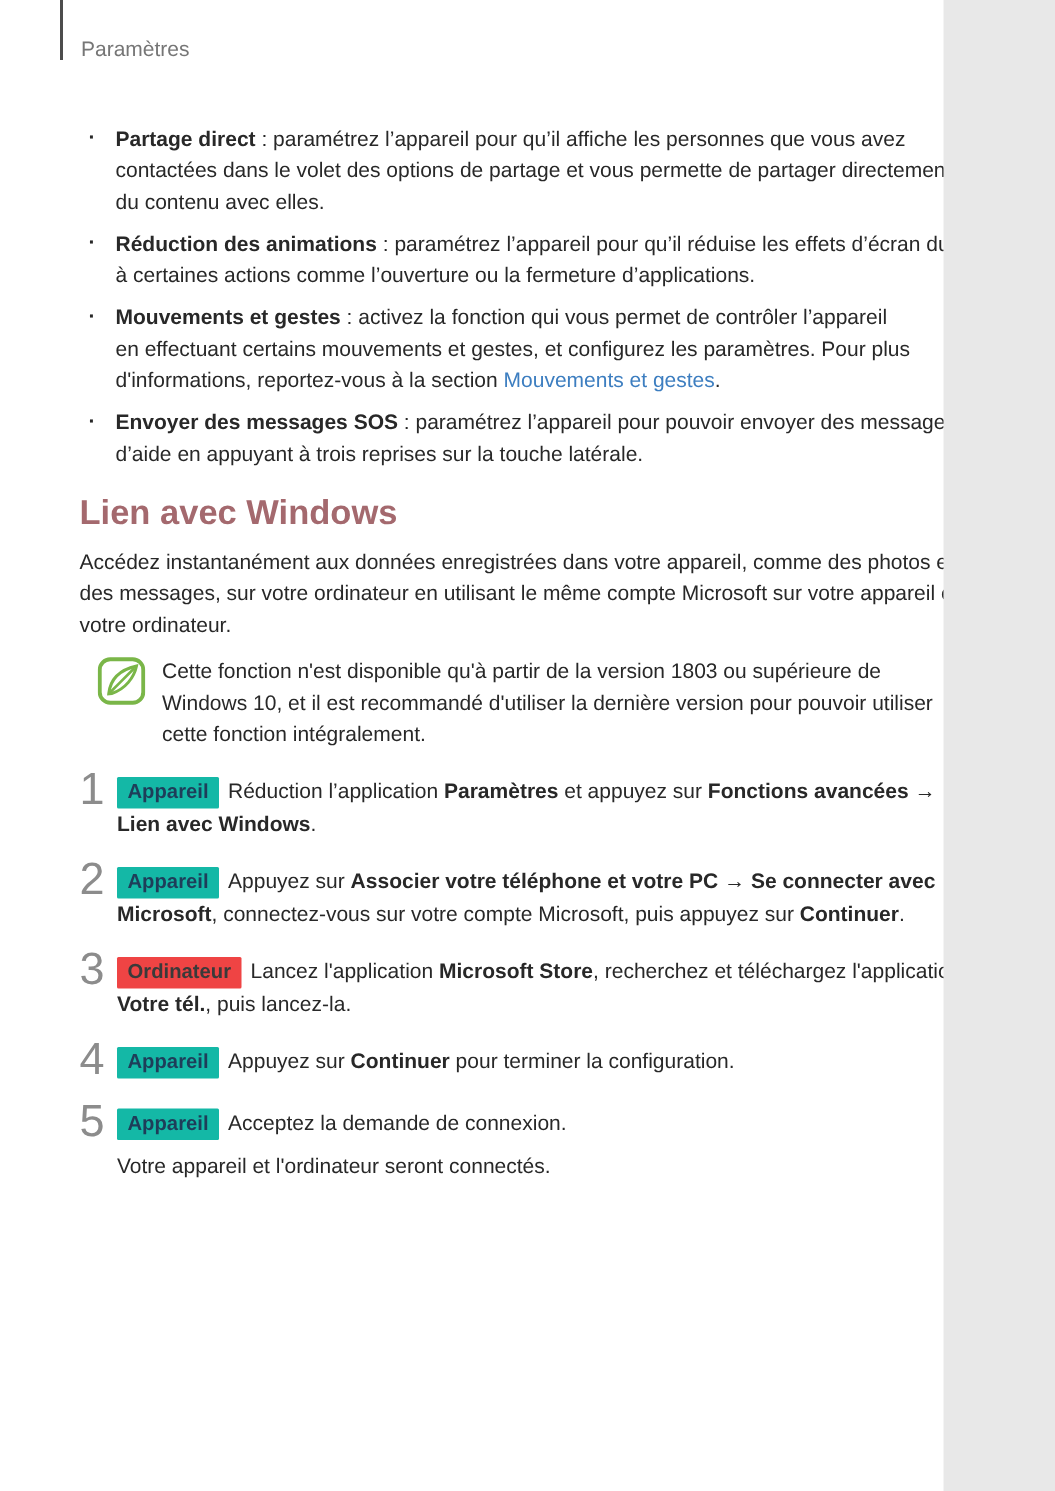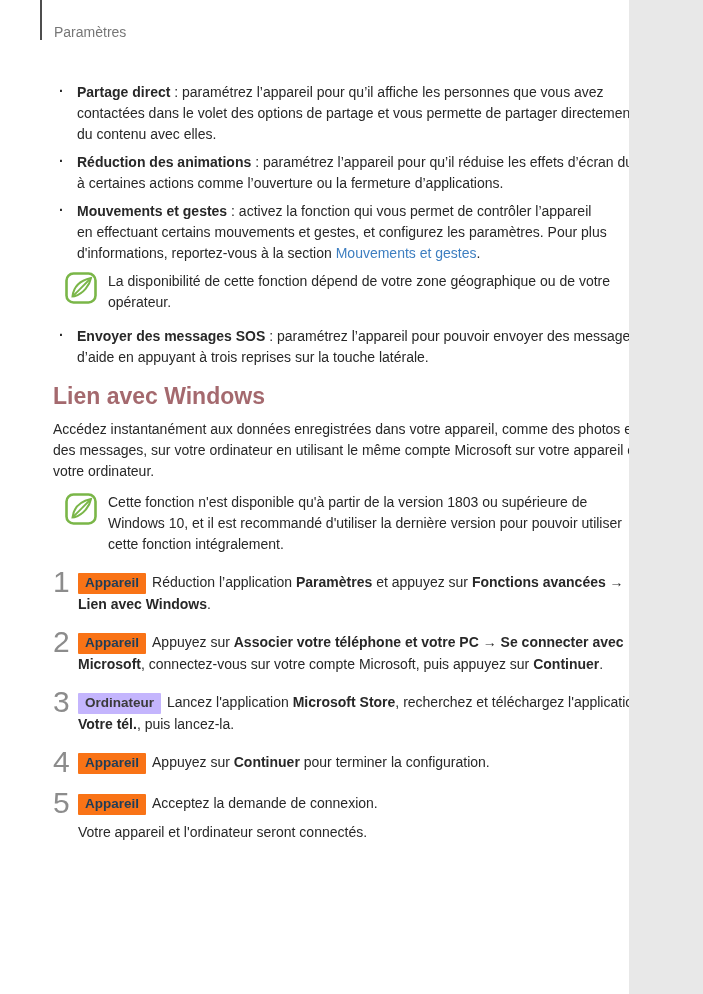--- a/index.html
+++ b/index.html
@@ -74,22 +74,22 @@
   }
   .step .step-body { flex:1; }
   .badge {
     display:inline-block;
     padding:1px 7px 2px 7px;
     margin-right:6px;
     font-size:13.5px; font-weight:bold;
     line-height:18px;
     border-radius:1px;
   }
-  .badge[data-variant="device"]   { background:#f97316; color:#1e3d59; }
-  .badge[data-variant="computer"] { background:#c4b5fd; color:#3a3a3a; }
+  .badge[data-variant="device"]   { background:#14b8a6; color:#1e3d59; }
+  .badge[data-variant="computer"] { background:#ef4444; color:#3a3a3a; }
   .followup { margin:5px 0 0 25px; }
   
   .footer-pagenum {
     position:absolute; left:0; top:955px; width:703px;
     text-align:right;
     font-size:15px; color:#8c8c8c;
   }
 </style>
 </head>
 <body>
@@ -102,30 +102,20 @@
   <div class="content">
 
     <ul class="bullets">
       <li class="body-text"><span class="seg-bold">Partage direct</span><span> : paramétrez l’appareil pour qu’il affiche les personnes que vous avez contactées dans le volet des options de partage et vous permette de partager directement du contenu avec elles.</span></li>
       <li class="body-text"><span class="seg-bold">Réduction des animations</span><span> : paramétrez l’appareil pour qu’il réduise les effets d’écran dus à certaines actions comme l’ouverture ou la fermeture d’applications.</span></li>
       <li class="body-text"><span class="seg-bold">Mouvements et gestes</span><span> : activez la fonction qui vous permet de contrôler l’appareil
 en effectuant certains mouvements et gestes, et configurez les paramètres. Pour plus
 d'informations, reportez-vous à la section </span><span class="seg-link">Mouvements et gestes</span><span>.</span></li>
     </ul>
 
-    <div class="note">
-      <span class="note-icon-box">
-        <svg width="32" height="32" viewBox="0 0 32 32">
-          <rect x="1.5" y="1.5" width="29" height="29" rx="7" fill="none" stroke="#7ab648" stroke-width="2.6"></rect>
-          <path d="M7.5 24.5 C8.5 14.5 15 8.5 26 6 C24.5 13.5 18.5 21.5 9.5 24.3 Z" fill="none" stroke="#7ab648" stroke-width="2"></path>
-          <path d="M7.5 24.5 C13 19 19.5 12.5 24.5 7.5" fill="none" stroke="#7ab648" stroke-width="1.8"></path>
-        </svg>
-      </span>
-      <div class="note-text body-text">La disponibilité de cette fonction dépend de votre zone géographique ou de votre opérateur.</div>
-    </div>
 
     <ul class="bullets">
       <li class="body-text"><span class="seg-bold">Envoyer des messages SOS</span><span> : paramétrez l’appareil pour pouvoir envoyer des messages d’aide en appuyant à trois reprises sur la touche latérale.</span></li>
     </ul>
 
     <h2 class="section-title">Lien avec Windows</h2>
     <p class="intro body-text">Accédez instantanément aux données enregistrées dans votre appareil, comme des photos et des messages, sur votre ordinateur en utilisant le même compte Microsoft sur votre appareil et votre ordinateur.</p>
 
     <div class="note second">
       <span class="note-icon-box">

